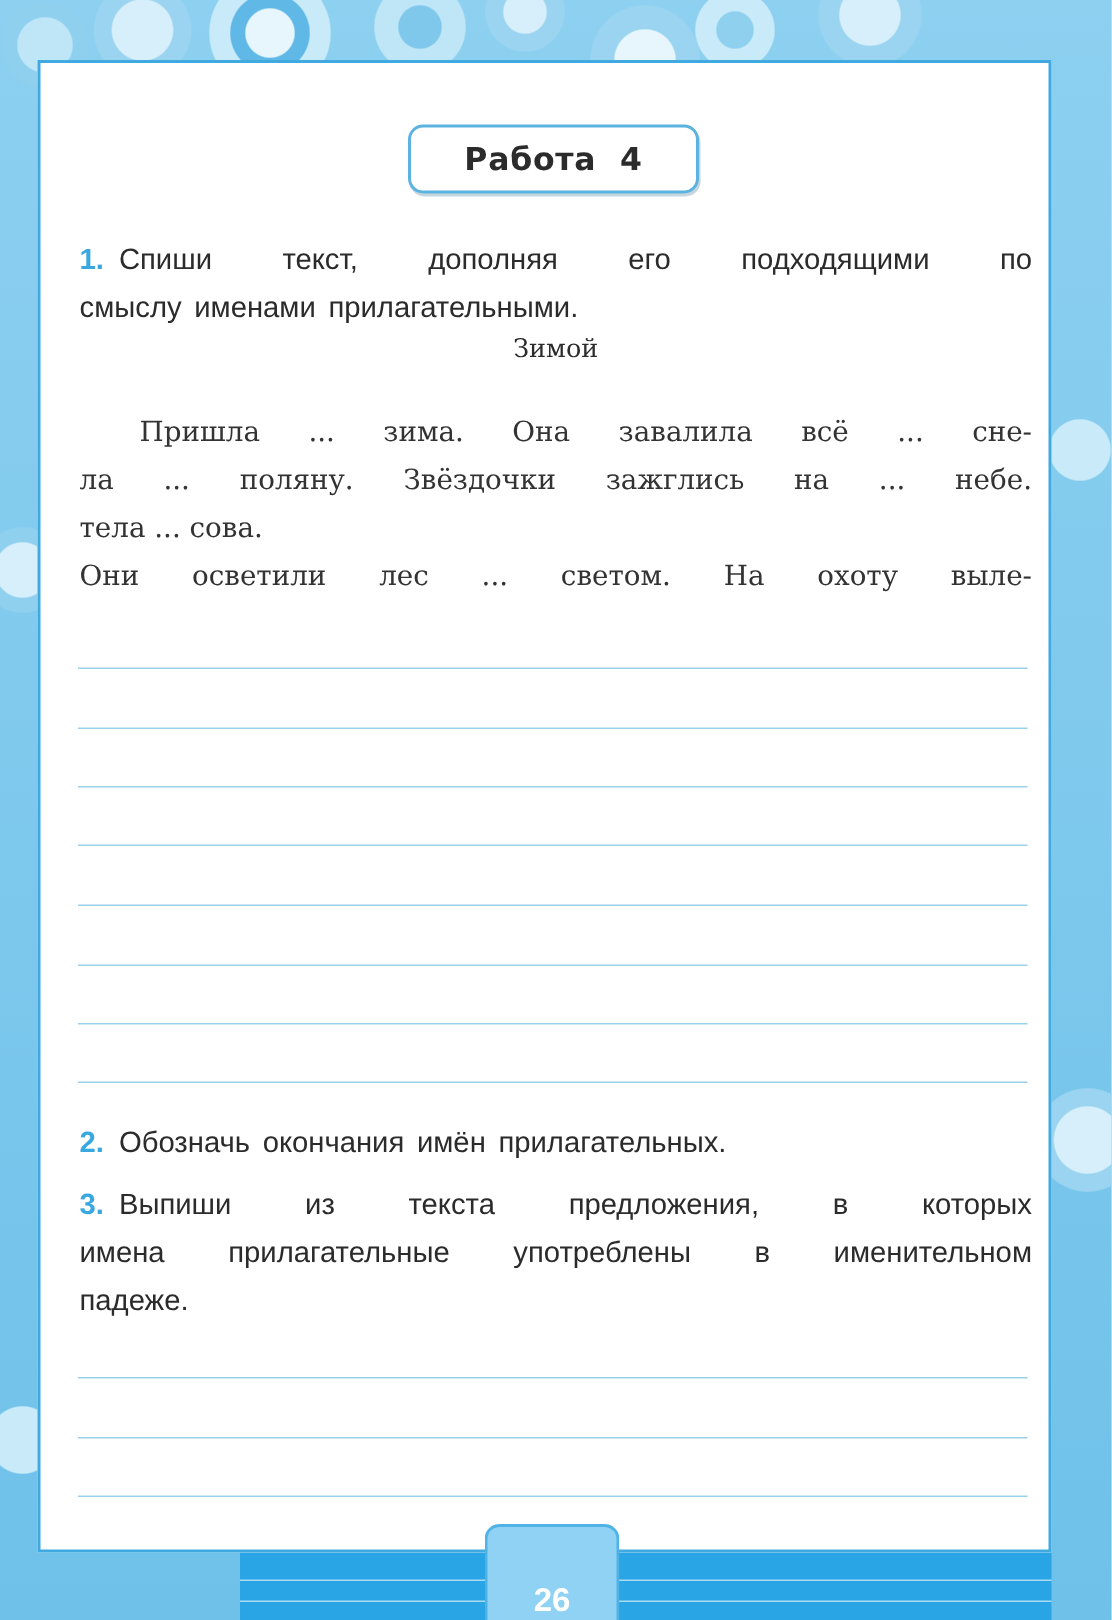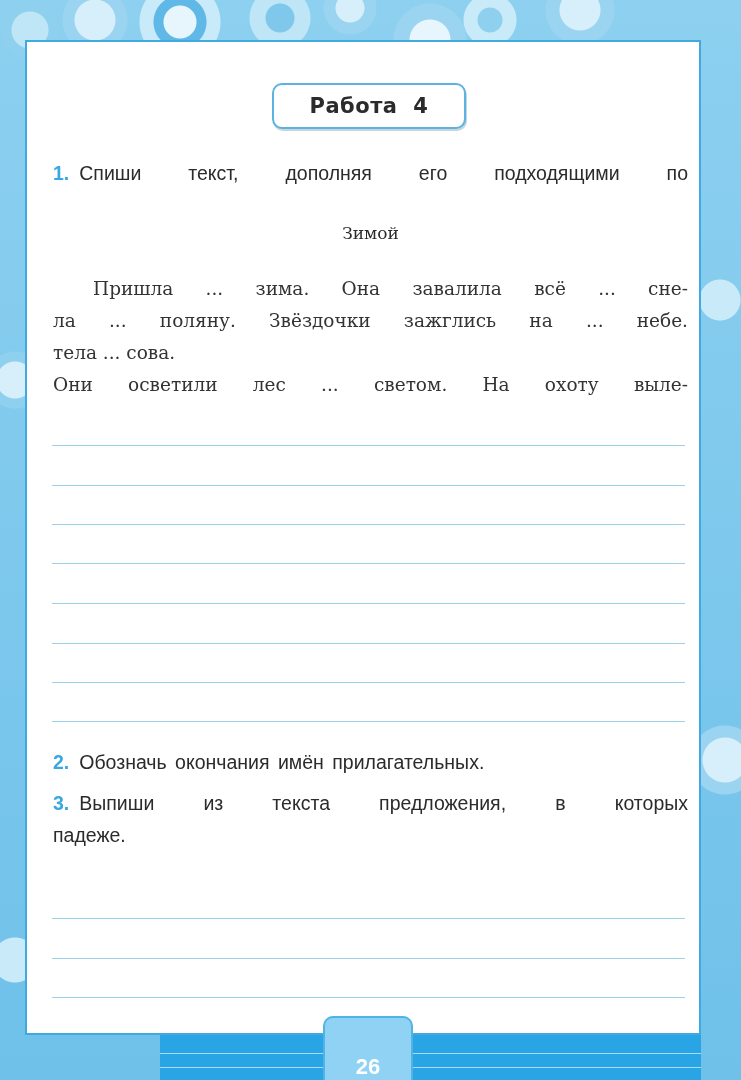--- a/index.html
+++ b/index.html
@@ -101,20 +101,21 @@
 <div class="sheet"></div>
 
 <div class="title-box">
   <span>Работа  4</span>
 </div>
 
 <div class="task t1">
   <div style="text-align:justify;text-align-last:justify;white-space:nowrap;">
     <span class="num">1.</span><span>Спиши текст, дополняя его подходящими по</span>
   </div>
+  <div>смыслу именами прилагательными.</div>
 </div>
 
 <div class="story-title">Зимой</div>
 
 <div class="story">
   <span class="ln first">Пришла ... зима. Она завалила всё ... сне-</span>
   <span class="ln">ла ... поляну. Звёздочки зажглись на ... небе.</span>
   <span class="ln last">тела ... сова.</span>
   <span class="ln">Они осветили лес ... светом. На охоту выле-</span>
 </div>
@@ -129,20 +130,21 @@
 <div class="rule" style="top:721px"></div>
 
 <div class="task t2">
   <span class="num">2.</span><span>Обозначь окончания имён прилагательных.</span>
 </div>
 
 <div class="task t3">
   <div style="text-align:justify;text-align-last:justify;white-space:nowrap;">
     <span class="num">3.</span><span>Выпиши из текста предложения, в которых</span>
   </div>
+  <div style="text-align:justify;text-align-last:justify;white-space:nowrap;">имена прилагательные употреблены в именительном</div>
   <div>падеже.</div>
 </div>
 
 <div class="rule" style="top:918px"></div>
 <div class="rule" style="top:958px"></div>
 <div class="rule" style="top:997px"></div>
 
 <div class="page-tab">
   <span>26</span>
 </div>

